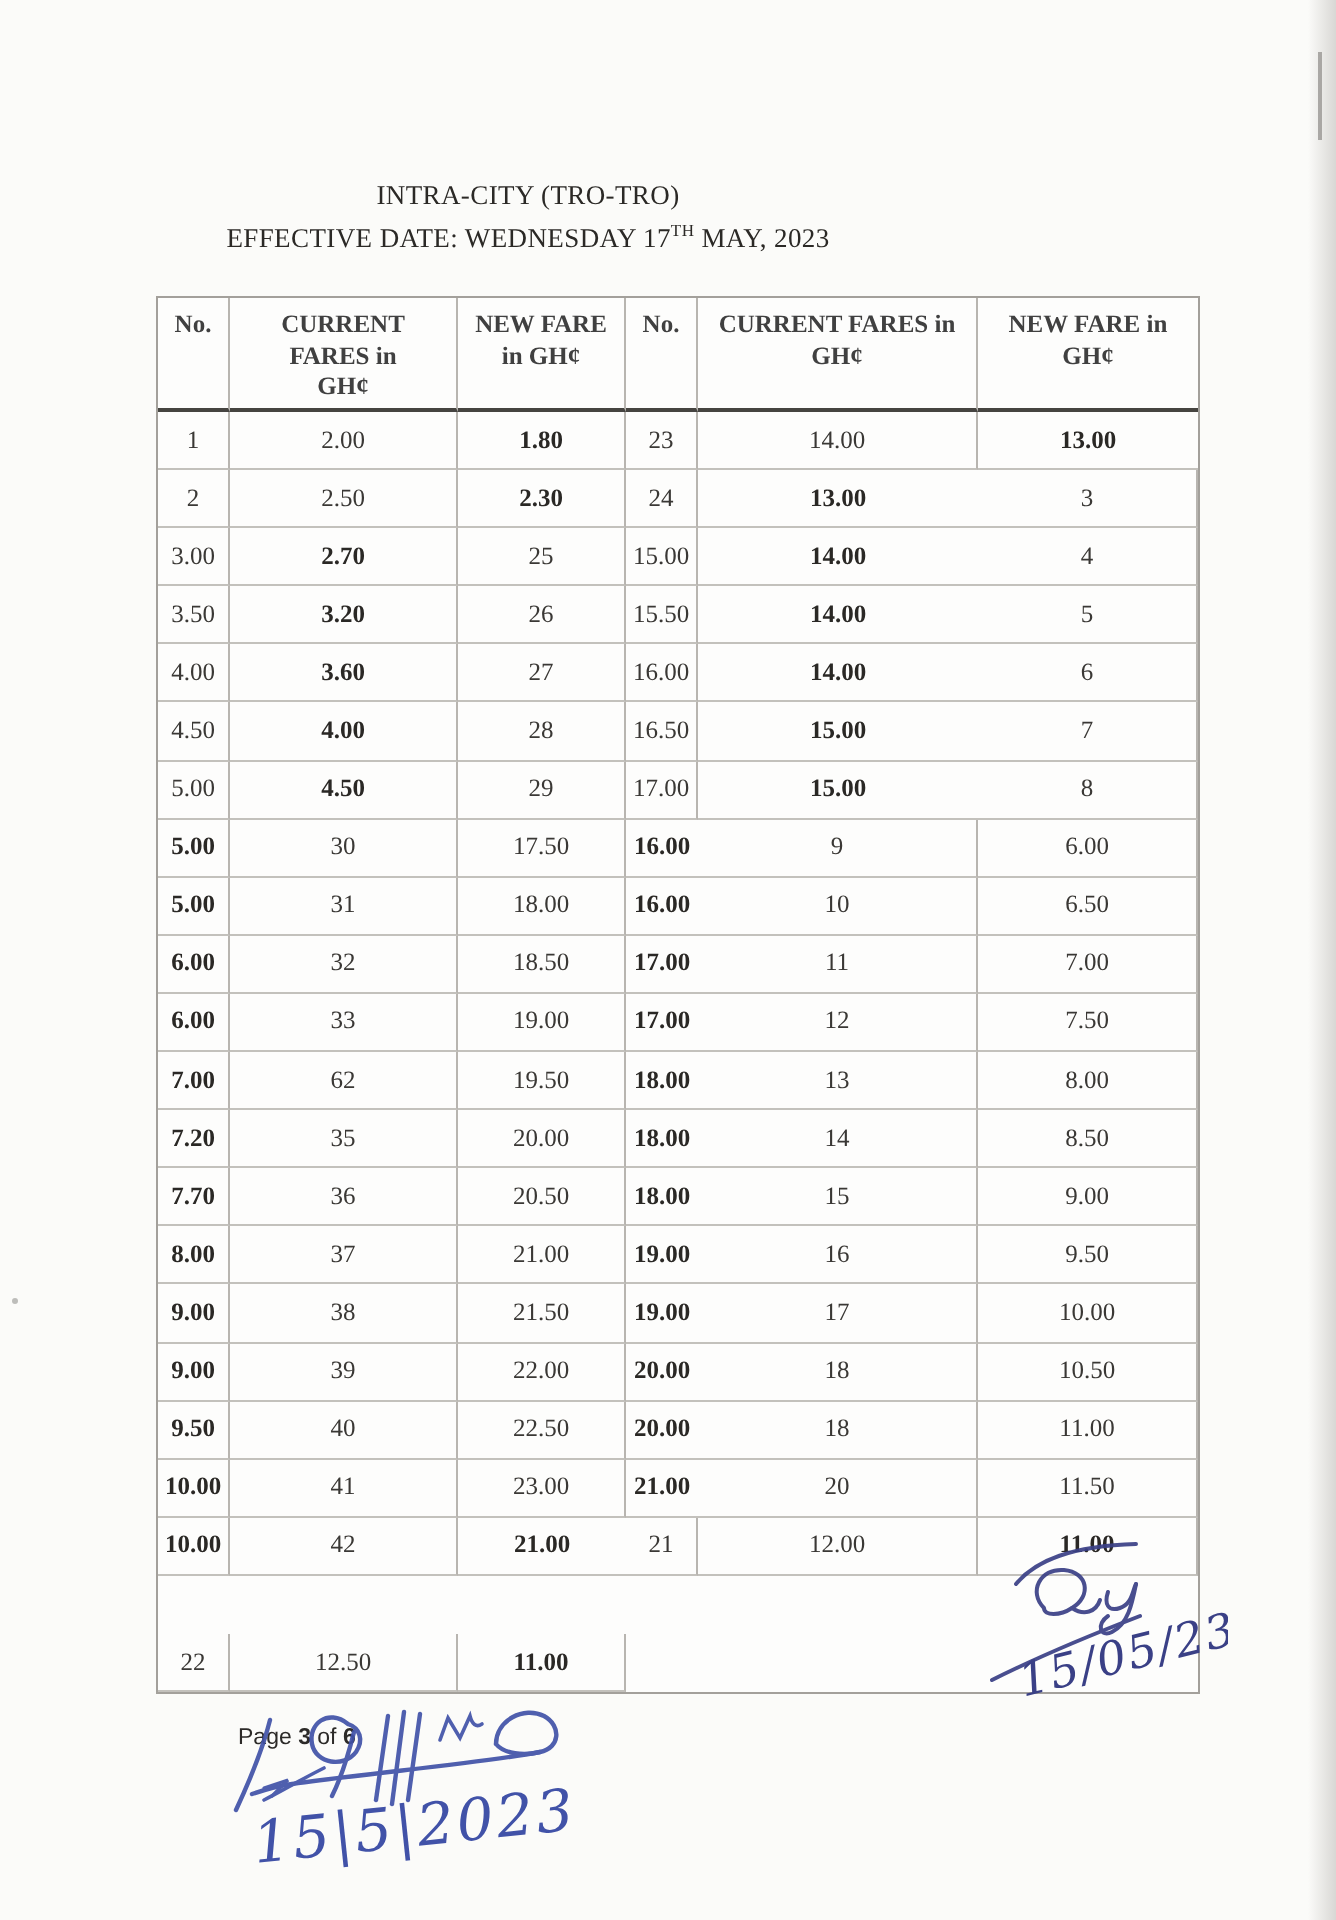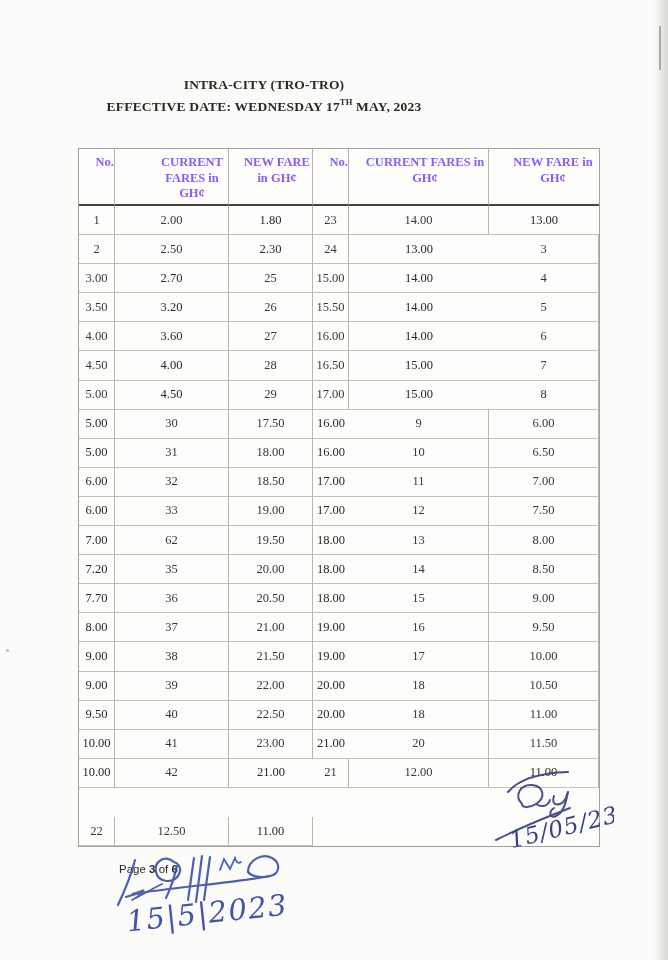--- a/index.html
+++ b/index.html
@@ -8,56 +8,56 @@
     background:#fbfbf9;
     font-family:"Liberation Serif","DejaVu Serif",serif;
     color:#33312e;
   }
   
   .scan-right-band{position:absolute;top:0;right:0;width:14px;height:960px;
     background:linear-gradient(to right, rgba(190,188,184,0), rgba(182,180,176,.5));pointer-events:none;}
   .scan-corner-line{position:absolute;left:659px;top:26px;width:2px;height:44px;background:#85837f;opacity:.65;}
   .scan-speck{position:absolute;left:6px;top:649px;width:3px;height:3px;border-radius:50%;background:#8a8a86;opacity:.55;}
 
-  .doc-title{position:absolute;top:76px;left:0;width:528px;text-align:center;
-    font-weight:bold;font-size:13.5px;line-height:17.5px;color:#2b2926;letter-spacing:.2px;}
+  .doc-title{position:absolute;top:89px;left:0;width:528px;text-align:center;
+    font-weight:normal;font-size:13.5px;line-height:17.5px;color:#2b2926;letter-spacing:.2px;}
   .doc-title sup{font-size:8.5px;}
 
   .ftable{
     position:absolute;left:78px;top:148px;width:520px;
     display:grid;
     grid-template-columns:36px 114px 84px 36px 140px 110px;
     grid-template-rows:57px repeat(22,29.1px);
     border:1px solid #a3a09b;
     background:#fdfdfc;
     box-sizing:content-box;
     font-size:12.5px;
   }
   .ftable .hc{
     border-right:1px solid #b8b5b0;
     border-bottom:2.5px solid #454440;
-    font-weight:bold;color:#8b5cf6;
-    display:flex;align-items:flex-start;justify-content:flex-end;text-align:center;
+    font-weight:bold;color:#404040;
+    display:flex;align-items:flex-start;justify-content:center;text-align:center;
     padding-top:6px;line-height:15.5px;box-sizing:border-box;
   }
   .ftable .hc:nth-child(6n){border-right:none;}
   .hc .ht{display:block;}
   .hc.h-cur-left .ht{max-width:72px;}
   .hc.h-new-left .ht{max-width:70px;}
   .hc.h-cur-right .ht{max-width:126px;}
   .hc.h-new-right .ht{max-width:92px;}
 
   .ftable .c{
     border-right:1px solid #b8b5b0;
     border-bottom:1px solid #c3c1bc;
     display:flex;align-items:center;justify-content:center;
     color:#3a3835;box-sizing:border-box;
   }
   .ftable .c.lastcol{border-right:none;}
-  .ftable .c.new{font-weight:normal;color:#2a2825;}
+  .ftable .c.new{font-weight:bold;color:#2a2825;}
   .ftable .c.merged{border-right:none;border-bottom:none;}
 
   .page-footer{
     position:absolute;left:72px;top:863px;
     font-family:"Liberation Sans","DejaVu Sans",sans-serif;
     font-size:11.5px;color:#2c2a28;padding-left:47px;
   }
   .page-footer b{font-weight:bold;}
 
   .sig{position:absolute;pointer-events:none;}

